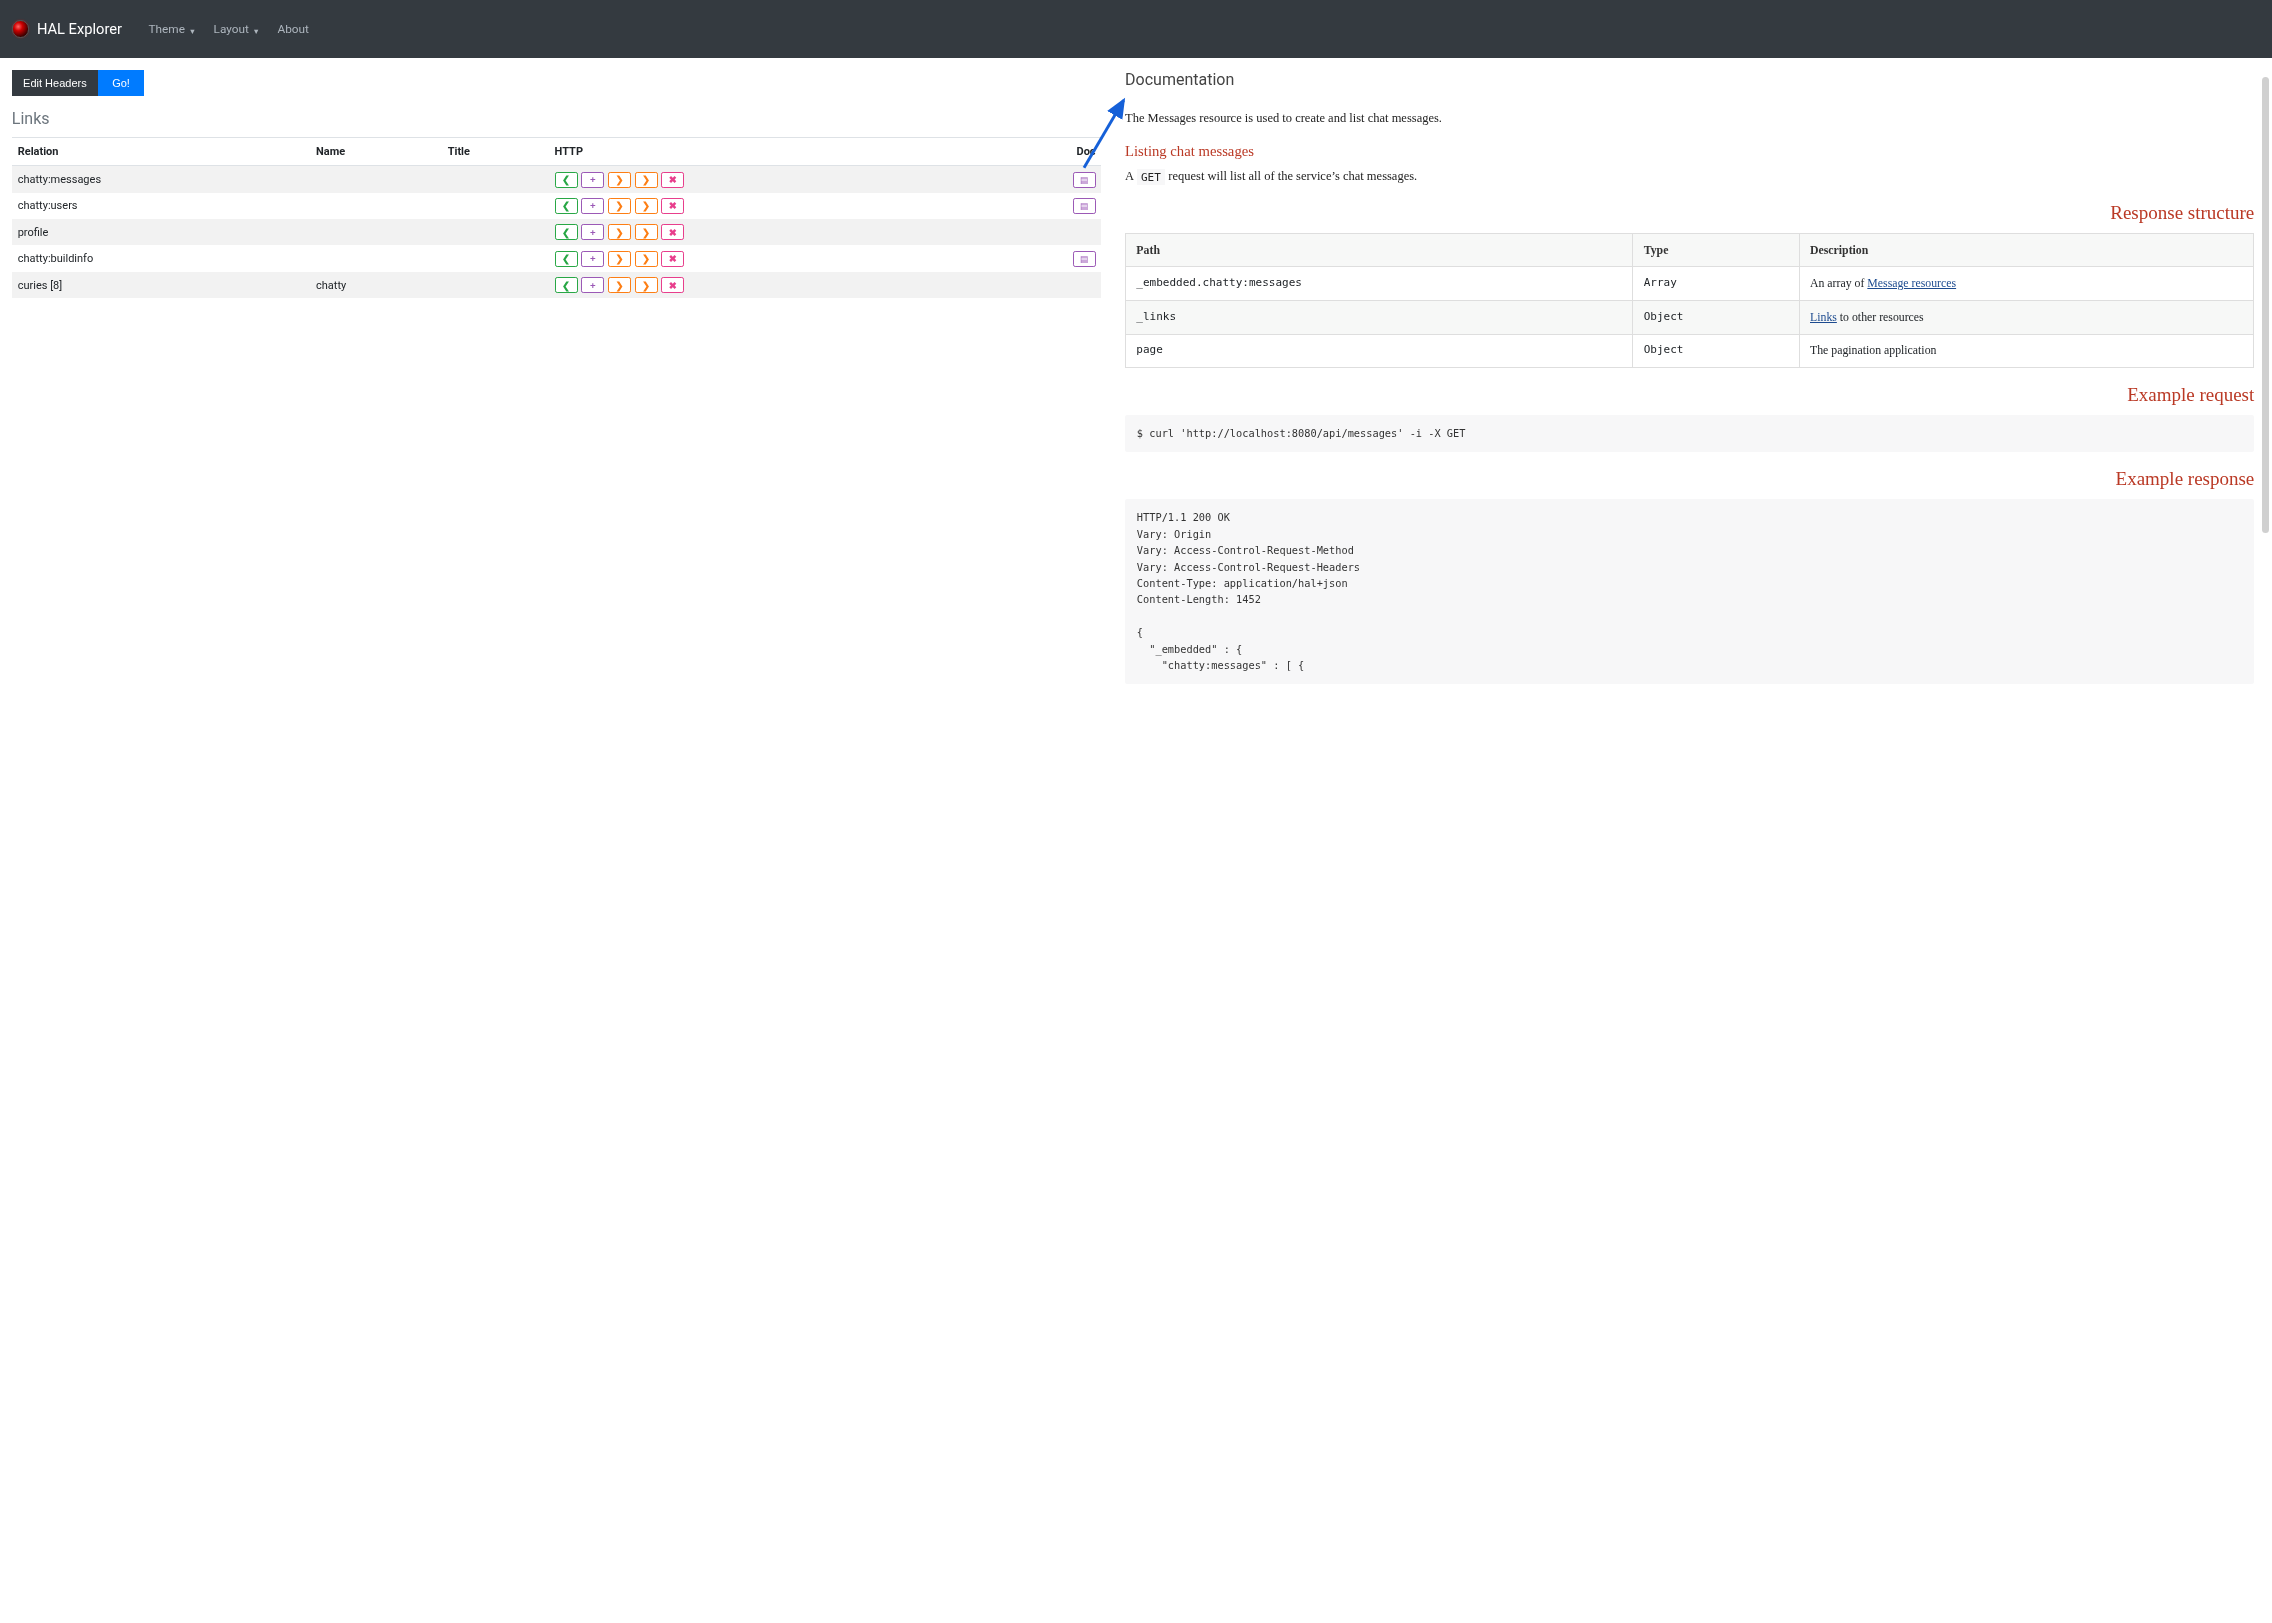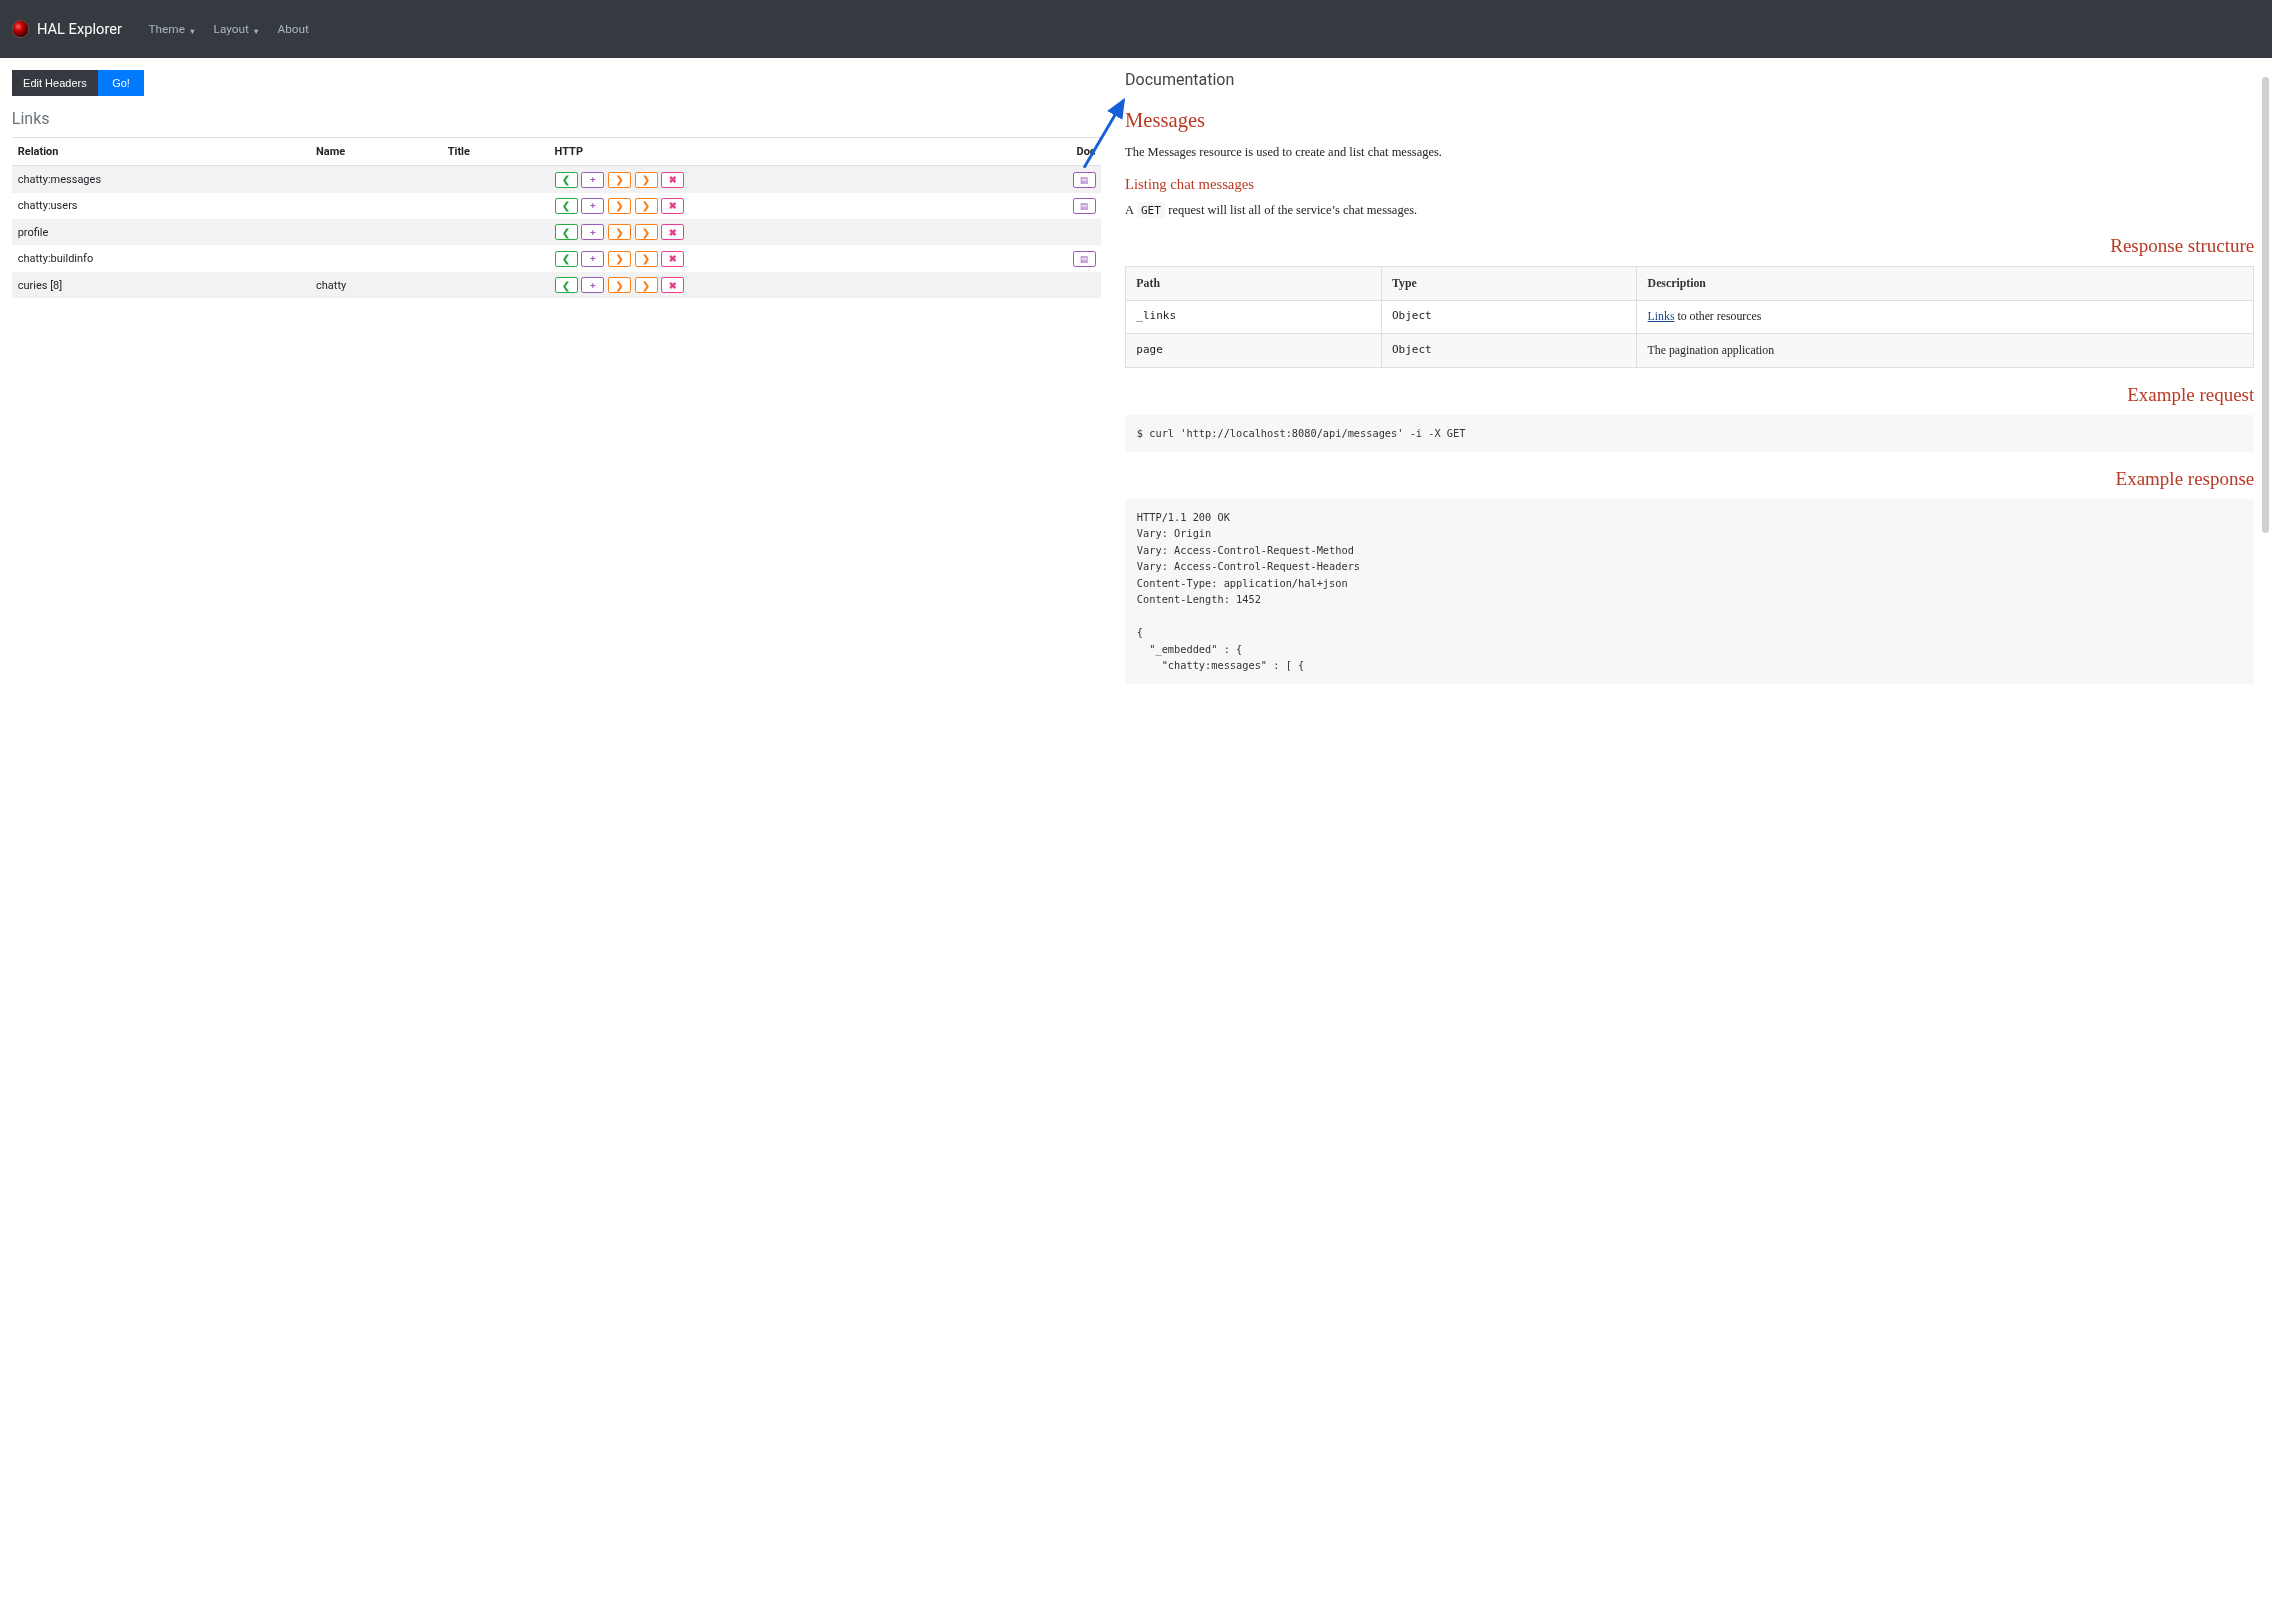--- a/index.html
+++ b/index.html
@@ -191,39 +191,43 @@
       <defs>
         <marker id="ah" markerWidth="8" markerHeight="8" refX="6" refY="3" orient="auto">
           <polygon points="0 0, 7 3, 0 6" fill="#1560d8"></polygon>
         </marker>
       </defs>
       <line x1="8" y1="110" x2="62" y2="18" stroke="#1560d8" stroke-width="4" marker-end="url(#ah)"></line>
     </svg>
 
     <div class="doc-heading">Documentation</div>
 
-    <div class="doc-h1">Messages</div>
     <p class="doc-p">The Messages resource is used to create and list chat messages.</p>
 
     <div class="doc-h2">Listing chat messages</div>
     <p class="doc-p">
       <span>A </span><code class="inline">GET</code><span> request will list all of the service’s chat messages.</span>
     </p>
 
     <div class="doc-h3">Response structure</div>
     <table class="doc-table">
       <thead>
         <tr>
           <th>Path</th>
           <th>Type</th>
           <th>Description</th>
         </tr>
       </thead>
       <tbody id="doc-tbody">
           <tr>
+            <td class="code">_embedded.chatty:messages</td>
+            <td class="code">Array</td>
+            <td>An array of <a>Message resources</a></td>
+          </tr>
+          <tr>
             <td class="code">_links</td>
             <td class="code">Object</td>
             <td><a>Links</a> to other resources</td>
           </tr>
           <tr>
             <td class="code">page</td>
             <td class="code">Object</td>
             <td>The pagination application</td>
           </tr>
         </tbody>

